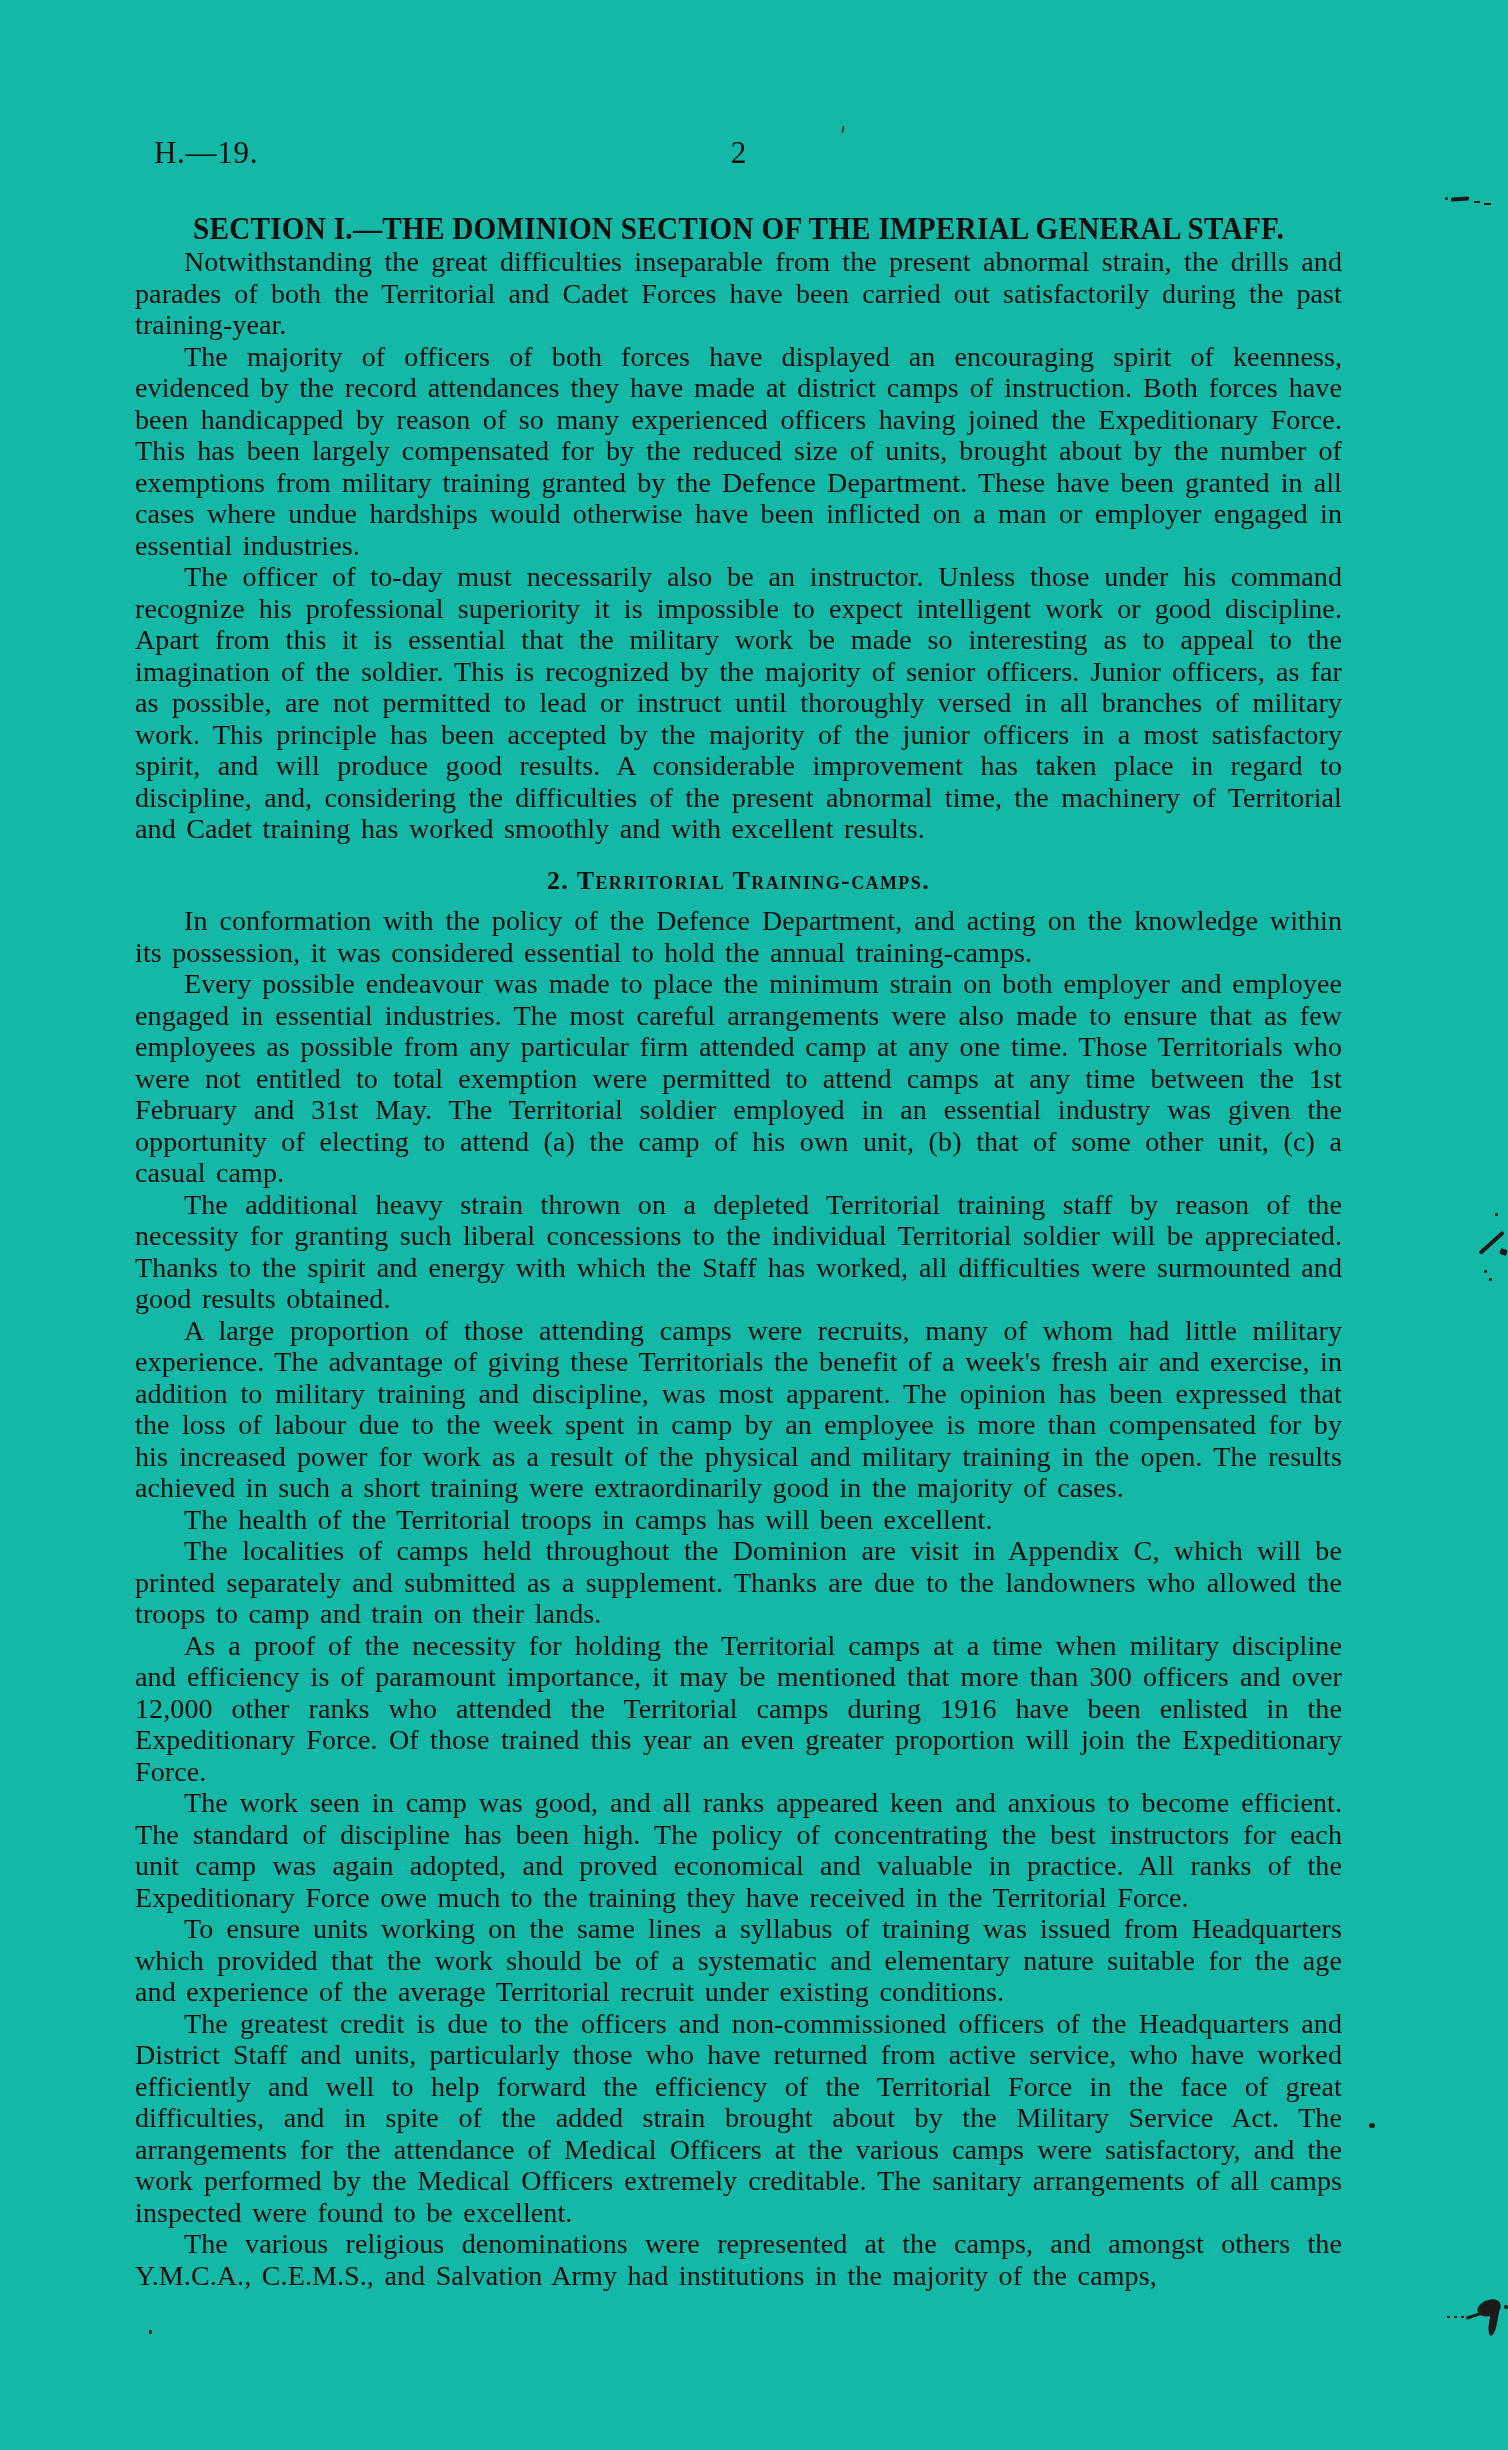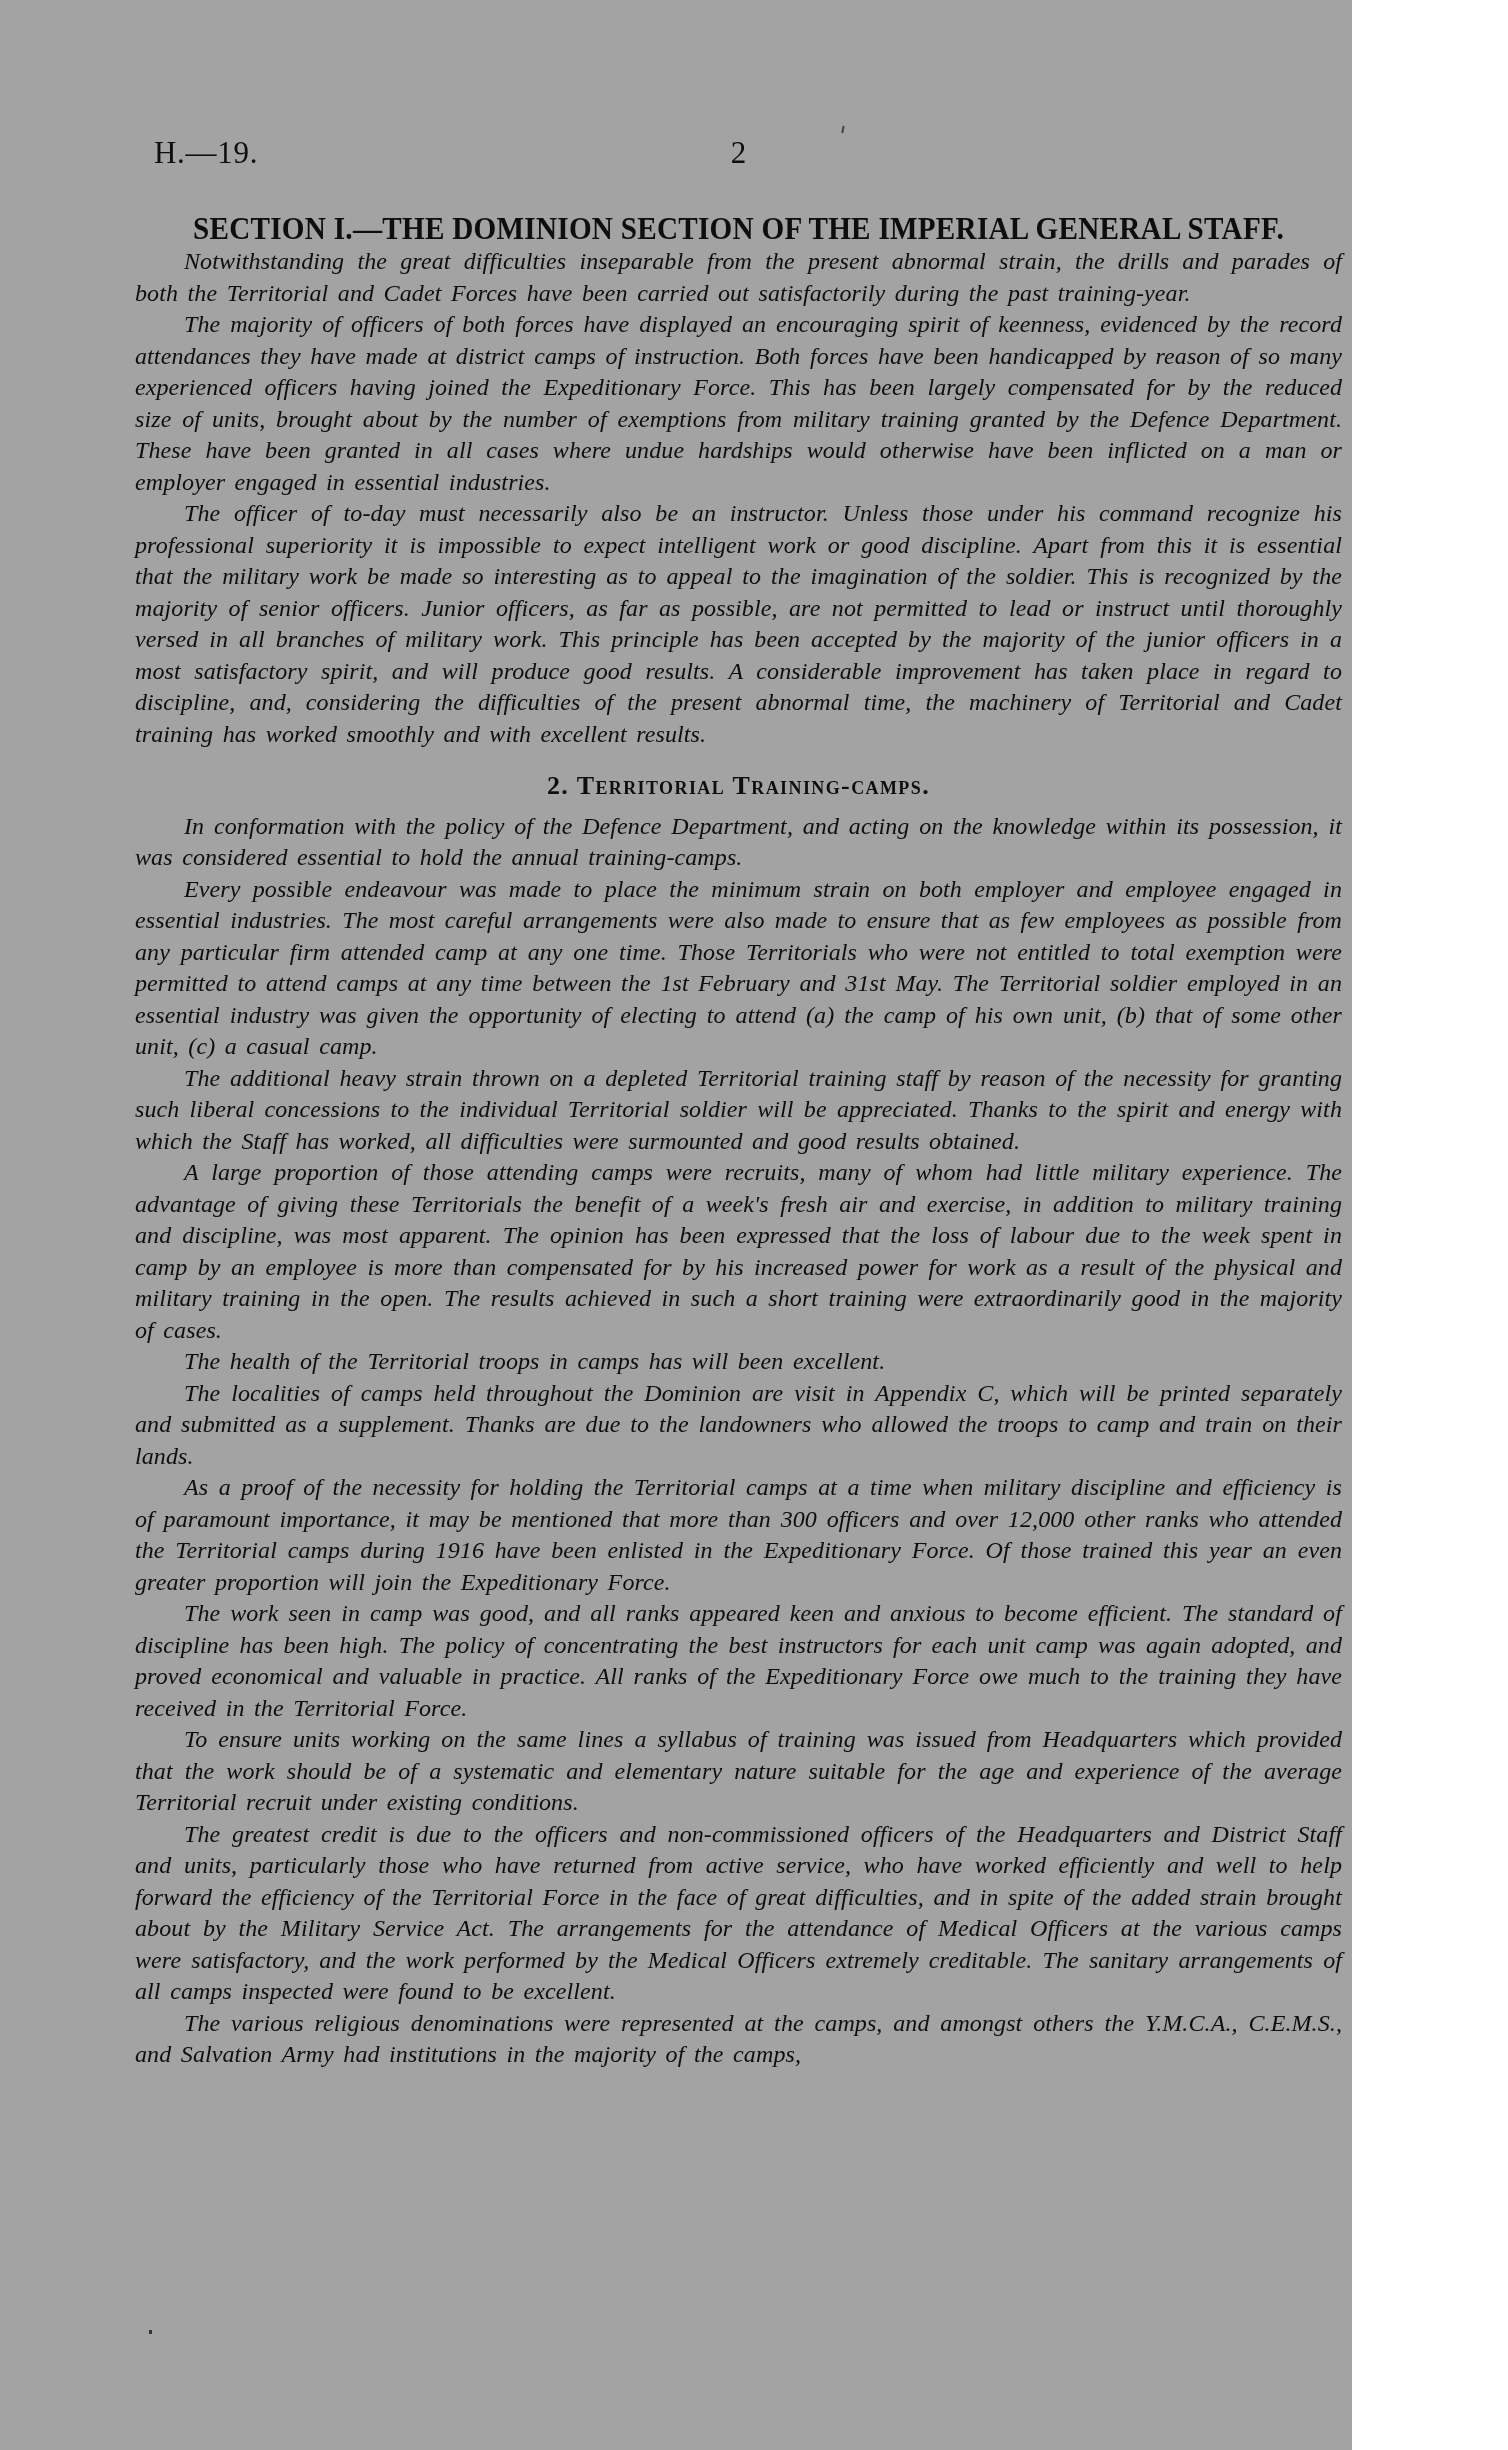--- a/index.html
+++ b/index.html
@@ -2,23 +2,23 @@
 <html style="font-size:10.8px"><head>
 <meta charset="utf-8">
 <style>
   html, body {
     margin: 0;
     padding: 0;
     background: #ffffff;
   }
   .page {
     position: relative;
-    width: 1352px;
+    width: 1508px;
     height: 2450px;
-    background: #a3a3a3;
+    background: #14b8a6;
     overflow: hidden;
     font-family: "Liberation Serif", "DejaVu Serif", serif;
     color: #0e0e0e;
   }
   .text-block {
     position: absolute;
     left: 135px;
     top: 132px;
     width: 1207px;
   }
@@ -60,28 +60,27 @@
     line-height: 31px;
     font-weight: 600;
     letter-spacing: 1.4px;
   }
   .section-heading.second {
     margin-top: 20px;
     margin-bottom: 9.5px;
   }
   .body-copy p {
     margin: 0;
-    font-size: 24px;
+    font-size: 28px;
     line-height: 31.5px;
     text-indent: 49px;
     text-align: justify;
     text-align-last: left;
     word-spacing: 3.4px;
     letter-spacing: 0.1px;
-    font-style: italic;
   }
   
   .artifact { position: absolute; background: #1a1a1a; }
   .speck-top-center { left: 842px; top: 126px; width: 2px; height: 6.8px; transform: rotate(12deg); background:#444; }
   .pen-dash-dot   { left: 1445px; top: 197px; width: 3.4px; height: 3.4px; border-radius: 50%; }
   .pen-dash-main  { left: 1451px; top: 197px; width: 17.6px; height: 4px; transform: rotate(-4deg); border-radius: 1.4px; }
   .pen-dash-tail1 { left: 1474px; top: 201px; width: 6px; height: 2px; }
   .pen-dash-tail2 { left: 1484px; top: 203px; width: 7.4px; height: 2px; }
   .pen-slash-stroke { left: 1481px; top: 1251px; width: 32px; height: 4px; transform: rotate(-42deg); transform-origin: left bottom; border-radius: 2px; }
   .pen-slash-head   { left: 1500px; top: 1249px; width: 6.8px; height: 6px; transform: rotate(20deg); border-radius: 1.4px; }

